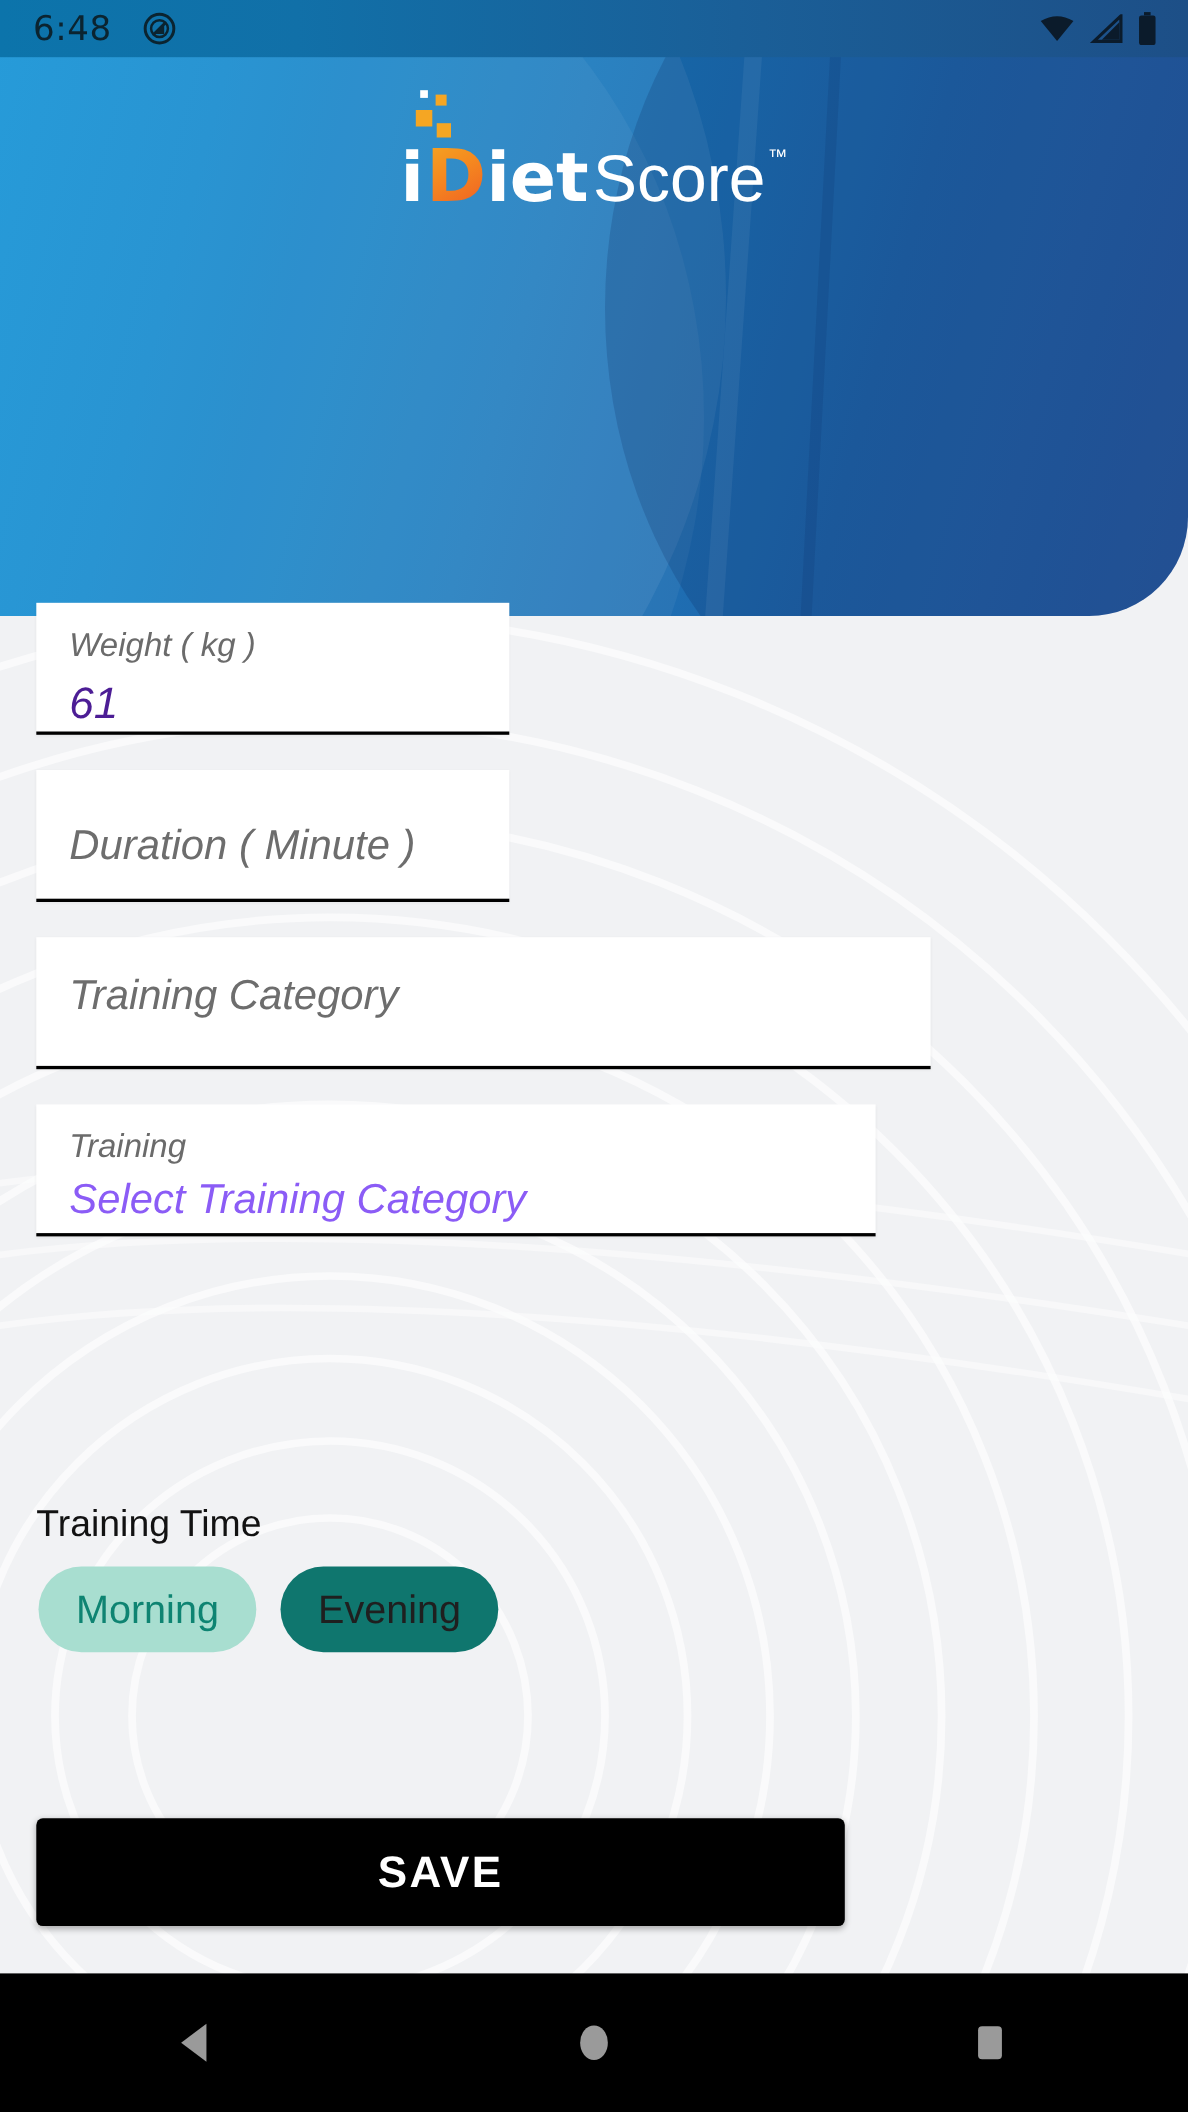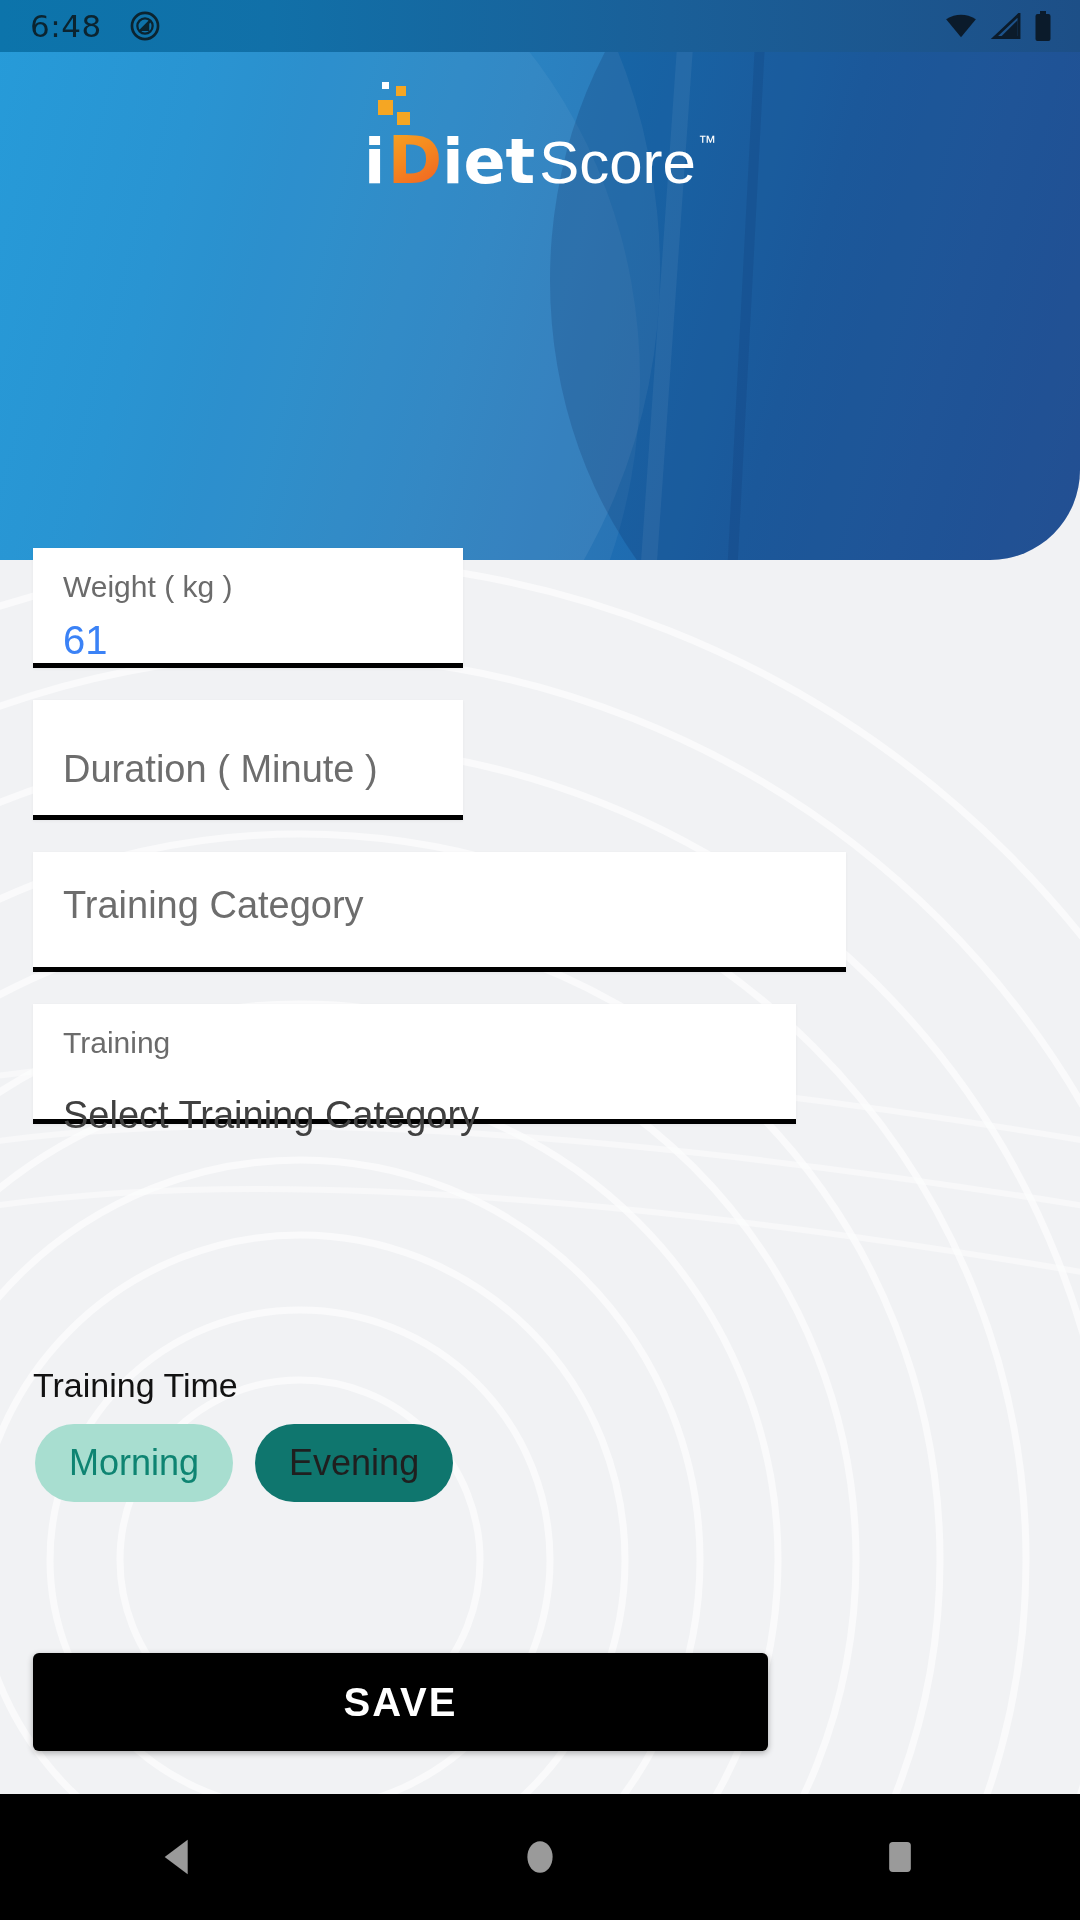--- a/index.html
+++ b/index.html
@@ -101,36 +101,37 @@
   }
 
   
   #rings { position:absolute; inset:0; z-index:1; opacity:0.85; }
 
   
   #form { position:absolute; top:0; left:0; width:1080px; height:1920px; z-index:20; }
 
   .field {
     position:absolute; background:#ffffff;
-    border-bottom:5px solid #000000;
+    border-bottom:3px solid #000000;
     box-shadow:0 1px 3px rgba(0,0,0,0.05);
+    font-style:italic;
   }
   .field .f-label {
     position:absolute; left:30px; font-size:30px; color:#6b6b6b;
     font-family:"Liberation Sans", sans-serif;
   }
   .field .f-value {
-    position:absolute; left:30px; font-size:40px; color:#3b82f6;
+    position:absolute; left:30px; font-size:40px; color:#4c1d95;
     font-family:"Liberation Sans", sans-serif;
   }
   .field .f-placeholder {
     position:absolute; left:30px; font-size:38px; color:#6d6d6d;
     font-family:"Liberation Sans", sans-serif;
   }
-  .field .f-placeholder.light { color:#404040;margin-top:24px; }
+  .field .f-placeholder.light { color:#8b5cf6; }
 
   #field-weight   { left:33px; top:548px; width:430px; height:120px; }
   #field-weight   .f-label { top:22px; }
   #field-weight   .f-value { top:70px; }
 
   #field-duration { left:33px; top:700px; width:430px; height:120px; }
   #field-duration .f-placeholder { top:48px; }
 
   #field-category { left:33px; top:852px; width:813px; height:120px; }
   #field-category .f-placeholder { top:32px; }

